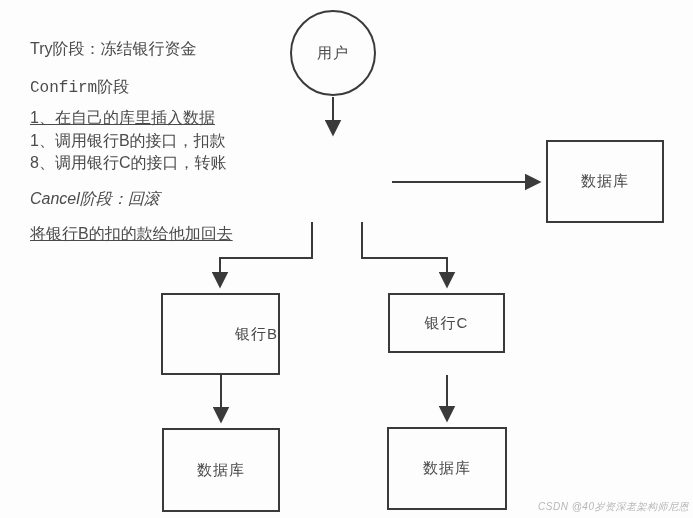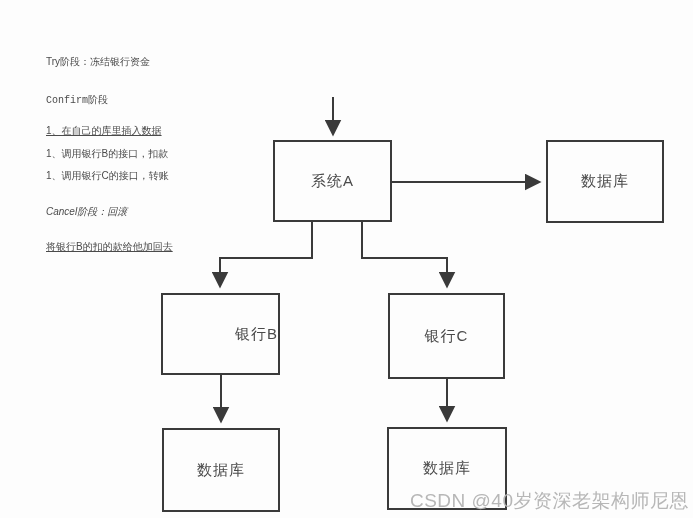--- a/index.html
+++ b/index.html
@@ -31,54 +31,55 @@
     color: #4a4a4a;
     letter-spacing: 1px;
     box-sizing: border-box;
   }
   .node.circle { border-radius: 50%; }
 
   .node-user        { left: 290px; top: 10px;  width: 86px;  height: 86px; }
   .node-system-a    { left: 273px; top: 140px; width: 119px; height: 82px; }
   .node-db-right    { left: 546px; top: 140px; width: 118px; height: 83px; }
   .node-bank-b      { left: 161px; top: 293px; width: 119px; height: 82px; justify-content: flex-end; }
-  .node-bank-c      { left: 388px; top: 293px; width: 117px; height: 86px; }
+  .node-bank-c      { left: 388px; top: 293px; width: 117px; height: 60px; }
   .node-db-b        { left: 162px; top: 428px; width: 118px; height: 84px; }
   .node-db-c        { left: 387px; top: 427px; width: 120px; height: 83px; }
 
   .notes {
     position: absolute;
     left: 30px;
     top: 0;
     width: 230px;
     color: #4b4b4b;
   }
   .notes p {
     position: absolute;
-    margin: 16px;
+    margin: 0;
     left: 0;
     white-space: nowrap;
-    font-size: 10px;
+    font-size: 16px;
   }
   .note-try     { top: 39px; }
   .note-confirm { top: 77px; font-family: Liberation Mono, monospace; }
   .note-step1   { top: 108px; text-decoration: underline; }
   .note-step2   { top: 131px; }
   .note-step3   { top: 153px; }
   .note-cancel  { top: 189px; font-style: italic; }
   .note-rollbk  { top: 224px; text-decoration: underline; }
 
   .watermark {
     position: absolute;
     right: 4px;
     bottom: 4px;
-    font-size: 19px;
+    font-size: 10px;
     color: #b7b7b7;
     letter-spacing: 0.5px;
     white-space: nowrap;
+    font-style: italic;
   }
 </style>
 </head>
 <body>
 
 <div class="canvas">
 
   <svg class="connector-layer" viewBox="0 0 693 518" xmlns="http://www.w3.org/2000/svg">
     <defs>
       <marker id="arrow" viewBox="0 0 10 10" refX="8.5" refY="5" markerWidth="8.5" markerHeight="8.5" orient="auto-start-reverse">
@@ -91,29 +92,29 @@
     <path d="M362,222 L362,258 L447,258 L447,286" fill="none" stroke="#3a3a3a" stroke-width="2" marker-end="url(#arrow)"></path>
     <path d="M221,375 L221,421" fill="none" stroke="#3a3a3a" stroke-width="2" marker-end="url(#arrow)"></path>
     <path d="M447,375 L447,420" fill="none" stroke="#3a3a3a" stroke-width="2" marker-end="url(#arrow)"></path>
   </svg>
 
   <div class="notes">
     <p class="note-try">Try阶段：冻结银行资金</p>
     <p class="note-confirm">Confirm阶段</p>
     <p class="note-step1">1、在自己的库里插入数据</p>
     <p class="note-step2">1、调用银行B的接口，扣款</p>
-    <p class="note-step3">1、调用银行C的接口，转账</p>
+    <p class="note-step3">8、调用银行C的接口，转账</p>
     <p class="note-cancel">Cancel阶段：回滚</p>
     <p class="note-rollbk">将银行B的扣的款给他加回去</p>
   </div>
 
+  <div class="node circle node-user">
+    <span>用户</span>
+  </div>
 
-  <div class="node node-system-a">
-    <span>系统A</span>
-  </div>
 
   <div class="node node-db-right">
     <span>数据库</span>
   </div>
 
   <div class="node node-bank-b">
     <span>银行B</span>
   </div>
 
   <div class="node node-bank-c">

